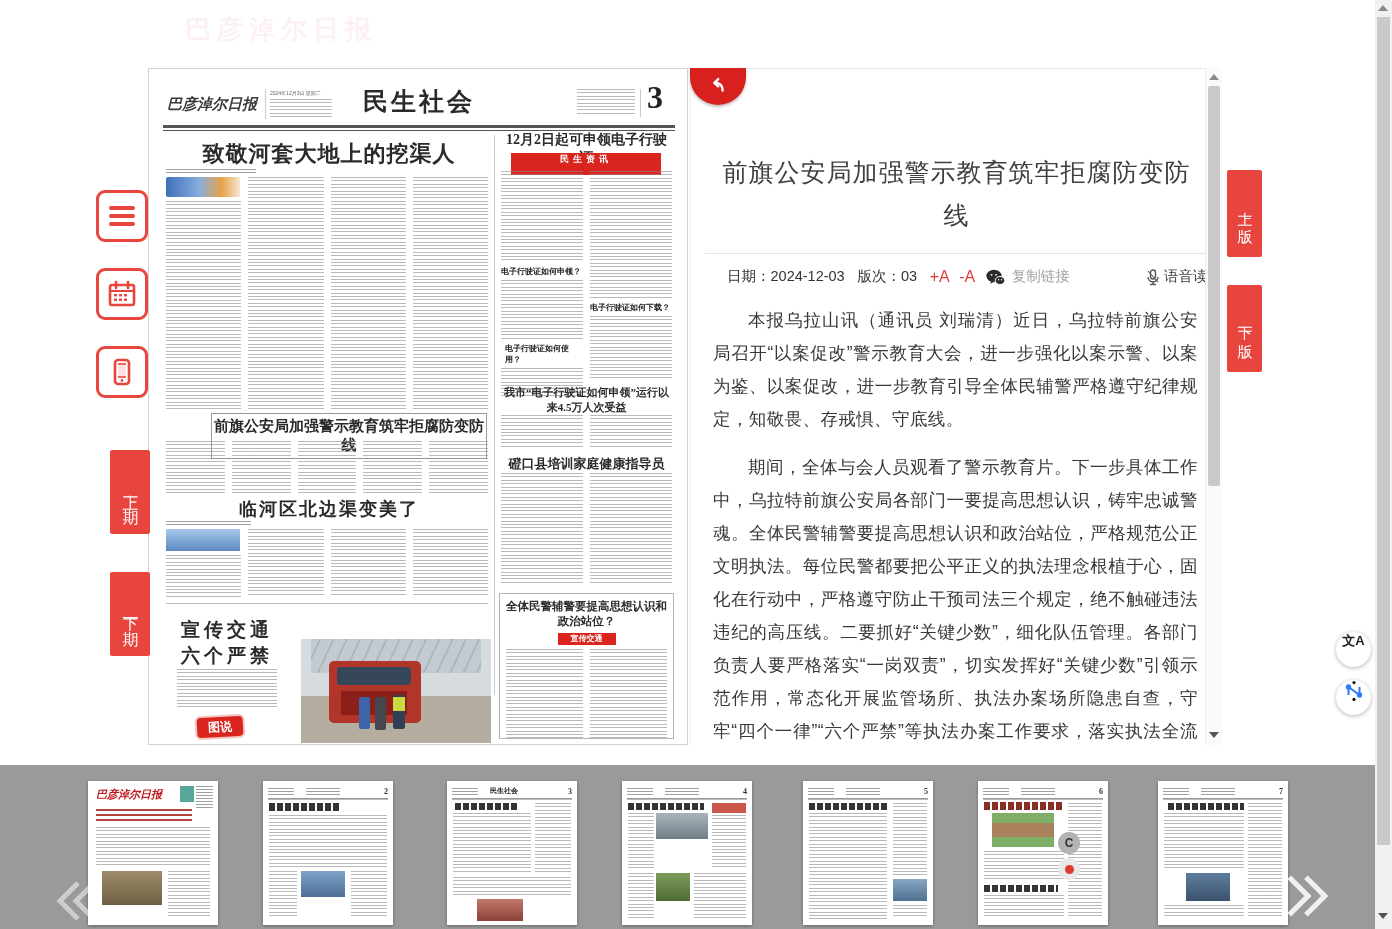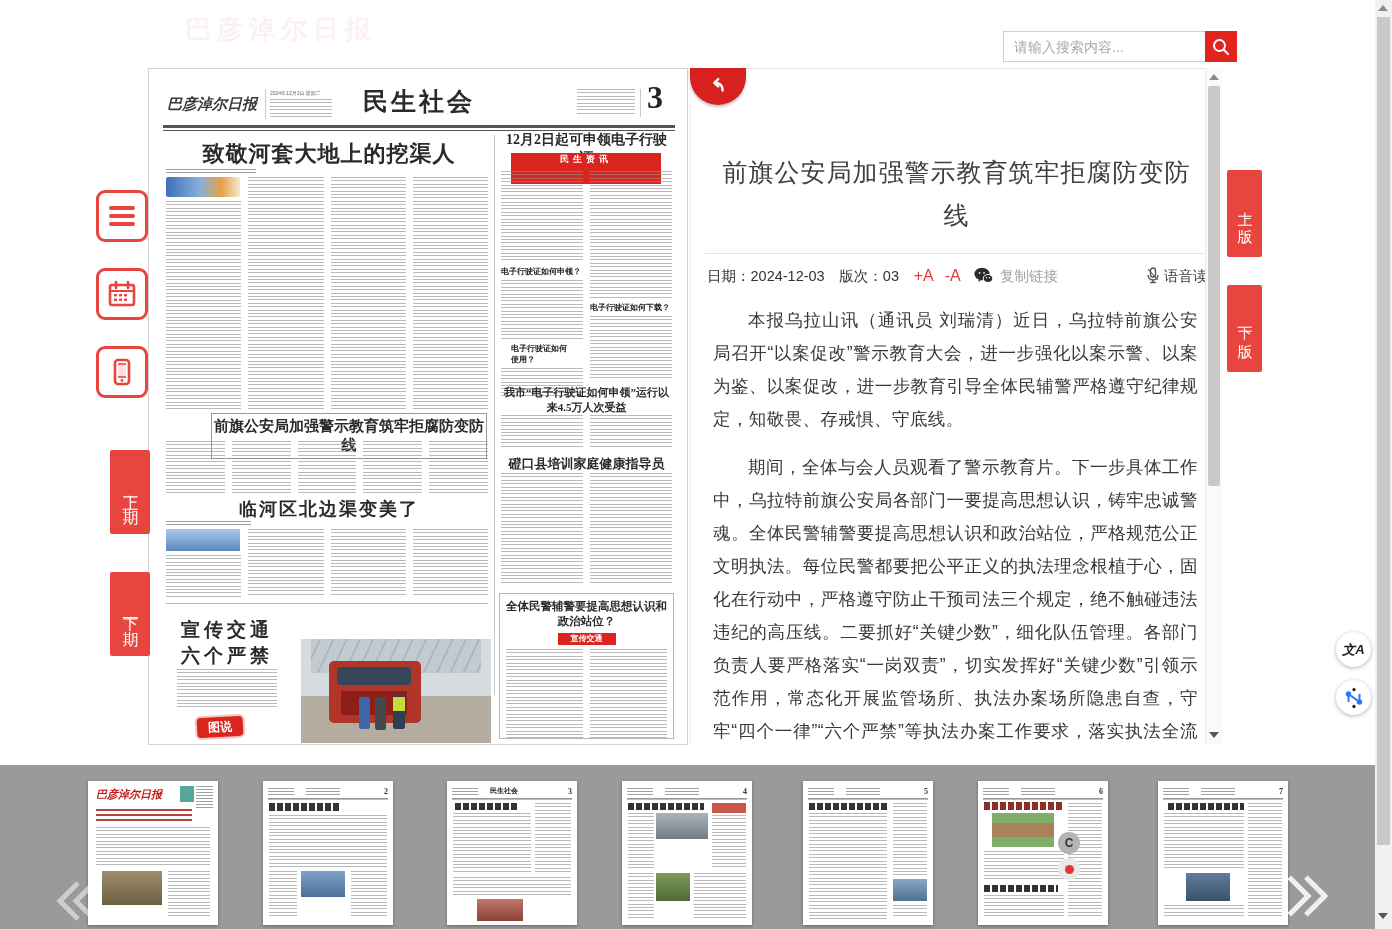--- a/index.html
+++ b/index.html
@@ -33,39 +33,39 @@
   .vbtn{background:#e8453e;color:#fff;writing-mode:vertical-rl;text-orientation:upright;
         display:flex;align-items:center;justify-content:center;font-size:16px;letter-spacing:7px;cursor:pointer;border-radius:2px;}
 
   
   .panel{left:690px;top:68px;width:532px;height:677px;background:#fff;border-top:1px solid #e6e6e6;border-left:1px solid #efefef;overflow:hidden;}
   .back-fab{left:690px;top:68px;width:56px;height:37px;background:#d8211f;border-radius:0 0 30px 30px;
             display:flex;align-items:center;justify-content:center;cursor:pointer;box-shadow:0 2px 3px rgba(0,0,0,.25);}
   .art-title{margin:82px 20px 0 20px;text-align:center;font-size:25px;line-height:43px;color:#3f3f3f;letter-spacing:1px;}
   .art-author{margin-top:26px;text-align:center;font-size:13.5px;color:#555;}
   .art-divider{margin:16px 14px 0 14px;border-bottom:1px solid #e3e3e3;}
-  .meta{display:flex;align-items:flex-start;margin:13px 0 0 16px;font-size:14.5px;color:#333;white-space:nowrap;}
+  .meta{display:flex;align-items:flex-end;margin:13px 0 0 36px;font-size:14.5px;color:#333;white-space:nowrap;}
   .meta .fz{color:#e23c39;font-size:16px;cursor:pointer;}
   .meta .copy{color:#a3a3a3;cursor:pointer;}
   .meta .voice{color:#3f3f3f;cursor:pointer;}
   .body-text{margin:18px 24px 0 22px;}
   .body-text p{margin:0 0 15px 0;text-indent:2em;font-size:17.5px;line-height:33px;color:#383838;text-align:justify;letter-spacing:.4px;}
 
   
   .panel-sb{left:1205px;top:68px;width:17px;height:677px;background:#fafafa;border-left:1px solid #ececec;}
   .sb-thumb{position:absolute;left:2px;width:12px;background:#c9c9c9;border-radius:2px;}
   .tri-up{width:0;height:0;border-left:5px solid transparent;border-right:5px solid transparent;border-bottom:6px solid #8a8a8a;}
   .tri-down{width:0;height:0;border-left:5px solid transparent;border-right:5px solid transparent;border-top:6px solid #555;}
 
   
   .page-sb{left:1375px;top:0;width:17px;height:929px;background:#f1f1f1;}
 
   
   .fab{width:35px;height:35px;border-radius:50%;background:#fff;box-shadow:0 1px 4px rgba(0,0,0,.3);
-       display:flex;align-items:center;justify-content:center;cursor:pointer;font-style:italic;}
+       display:flex;justify-content:center;cursor:pointer;}
   .fab-translate{left:1336px;top:632px;font-weight:bold;font-size:13px;color:#1f1f1f;}
 
   
   .strip{left:0;top:765px;width:1375px;height:164px;background:#9a9a9a;}
   .thumb{position:absolute;top:16px;width:130px;height:144px;background:#fff;box-shadow:0 1px 3px rgba(0,0,0,.35);cursor:pointer;overflow:hidden;}
   .th-head{position:absolute;left:5px;top:4px;right:5px;height:12px;display:flex;align-items:center;gap:4px;}
   .th-head .num{margin-left:auto;font-size:8px;color:#333;font-weight:bold;font-family:"Liberation Serif",serif;}
   .th-rule{position:absolute;left:5px;right:5px;top:17px;height:2px;border-top:1px solid #999;border-bottom:1px solid #bbb;}
   .ph{position:absolute;}
 
@@ -73,31 +73,20 @@
 
   .wm{left:185px;top:12px;font-size:26px;color:rgba(225,110,140,.10);font-weight:bold;font-family:"Liberation Serif",serif;letter-spacing:6px;}
 </style>
 </head>
 <body>
 
 <div class="stage">
 
   <div class="abs wm">巴彦淖尔日报</div>
 
-  <div class="abs search-wrap">
-    <input class="search-input" placeholder="请输入搜索内容..." style="">
-    <button class="search-btn">
-      <span style="display:flex">
-        <svg width="20" height="20" viewBox="0 0 20 20">
-            <circle cx="8.5" cy="8.5" r="5.5" fill="none" stroke="#fff" stroke-width="2"></circle>
-            <line x1="12.8" y1="12.8" x2="17" y2="17" stroke="#fff" stroke-width="2" stroke-linecap="round"></line>
-          </svg>
-      </span>
-    </button>
-  </div>
 
   <div class="abs paper">
 
     <div class="abs" style="left:18px;top:20px;width:95px;height:30px;font-family:'Liberation Serif',serif;font-style:italic;font-weight:bold;font-size:15px;color:#3a3a3a;line-height:30px;">巴彦淖尔日报</div>
     <div class="abs vline" style="left:116px;top:20px;height:30px;"></div>
     <div class="abs" style="left:121px;top:21px;width:70px;font-size:5px;color:#666;">2024年12月3日 星期二</div>
     <div class="abs tx" style="left:121px;top:30px;width:62px;height:18px;"></div>
     <div class="abs hl" style="left:180px;top:16px;width:180px;font-size:25px;letter-spacing:3px;">民生社会</div>
     <div class="abs tx" style="left:428px;top:20px;width:58px;height:26px;"></div>
     <div class="abs vline" style="left:491px;top:20px;height:28px;"></div>
@@ -150,27 +139,27 @@
       <div style="position:absolute;left:40px;top:52px;width:66px;height:24px;background:#8c1f1a;"></div>
       <div style="position:absolute;left:92px;top:56px;width:12px;height:34px;background:#2f4054;border-radius:2px;"></div>
       <div style="position:absolute;left:92px;top:58px;width:12px;height:14px;background:#c9d93e;"></div>
       <div style="position:absolute;left:58px;top:58px;width:11px;height:32px;background:#3c66a8;border-radius:2px;"></div>
       <div style="position:absolute;left:74px;top:58px;width:11px;height:33px;background:#44484e;border-radius:2px;"></div>
     </div>
 
     <div class="abs vline" style="left:345px;top:66px;height:560px;"></div>
 
     <div class="abs hl" style="left:352px;top:62px;width:171px;font-size:14px;cursor:pointer;">12月2日起可申领电子行驶证</div>
-    <div class="abs red-label" style="left:362px;top:84px;width:150px;height:31px;font-size:9px;line-height:13px;letter-spacing:4px;">民生资讯</div>
+    <div class="abs red-label" style="left:362px;top:84px;width:150px;height:22px;font-size:9px;line-height:13px;letter-spacing:4px;">民生资讯</div>
     <div class="abs cols" style="left:352px;top:102px;width:171px;height:210px;">
       <div class="col">
         <div class="tx" style="height:92px;"></div>
         <div style="font-size:8px;font-weight:bold;color:#222;margin:3px 0;">电子行驶证如何申领？</div>
         <div class="tx" style="height:60px;"></div>
-        <div style="font-size:8px;font-weight:bold;color:#222;margin:3px 10px;">电子行驶证如何使用？</div>
+        <div style="font-size:8px;font-weight:bold;color:#222;margin:3px 4px;">电子行驶证如何使用？</div>
         <div class="tx" style="height:28px;"></div>
       </div>
       <div class="col">
         <div class="tx" style="height:128px;"></div>
         <div style="font-size:8px;font-weight:bold;color:#222;margin:3px 0;">电子行驶证如何下载？</div>
         <div class="tx" style="height:62px;"></div>
       </div>
     </div>
 
     <div class="abs hl" style="left:352px;top:316px;width:171px;font-size:11px;cursor:pointer;">我市“电子行驶证如何申领”运行以来4.5万人次受益</div>

